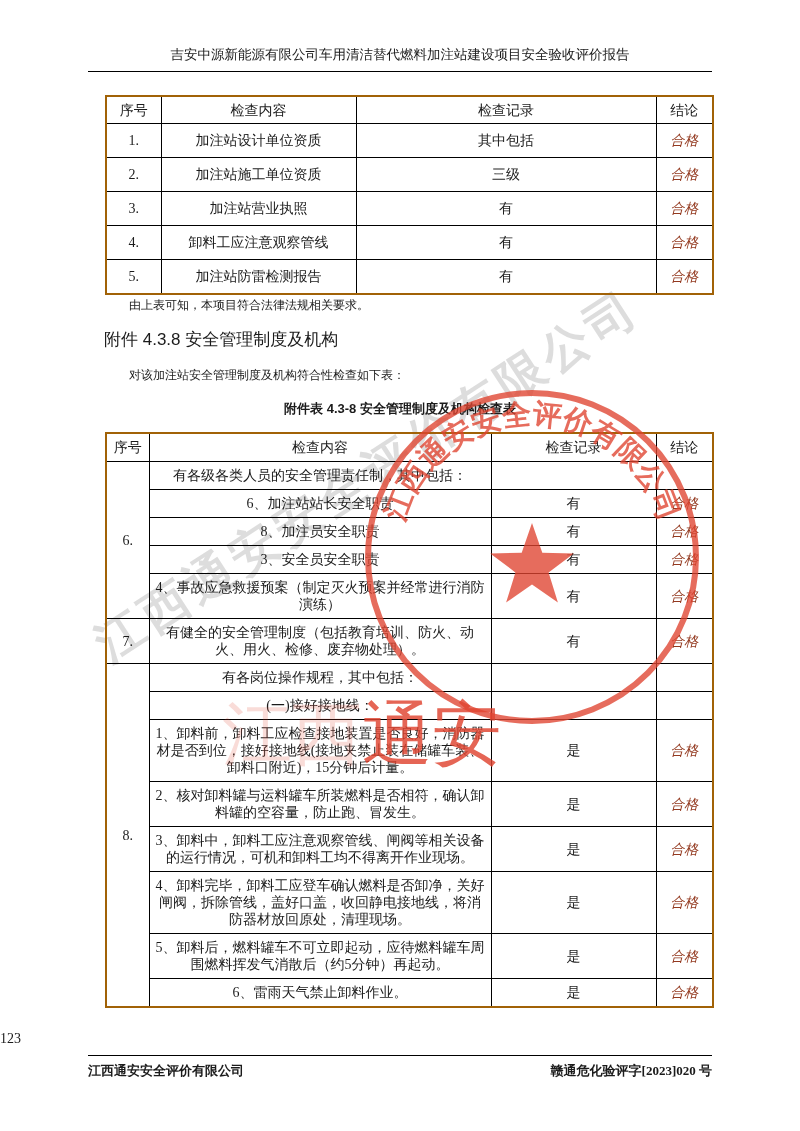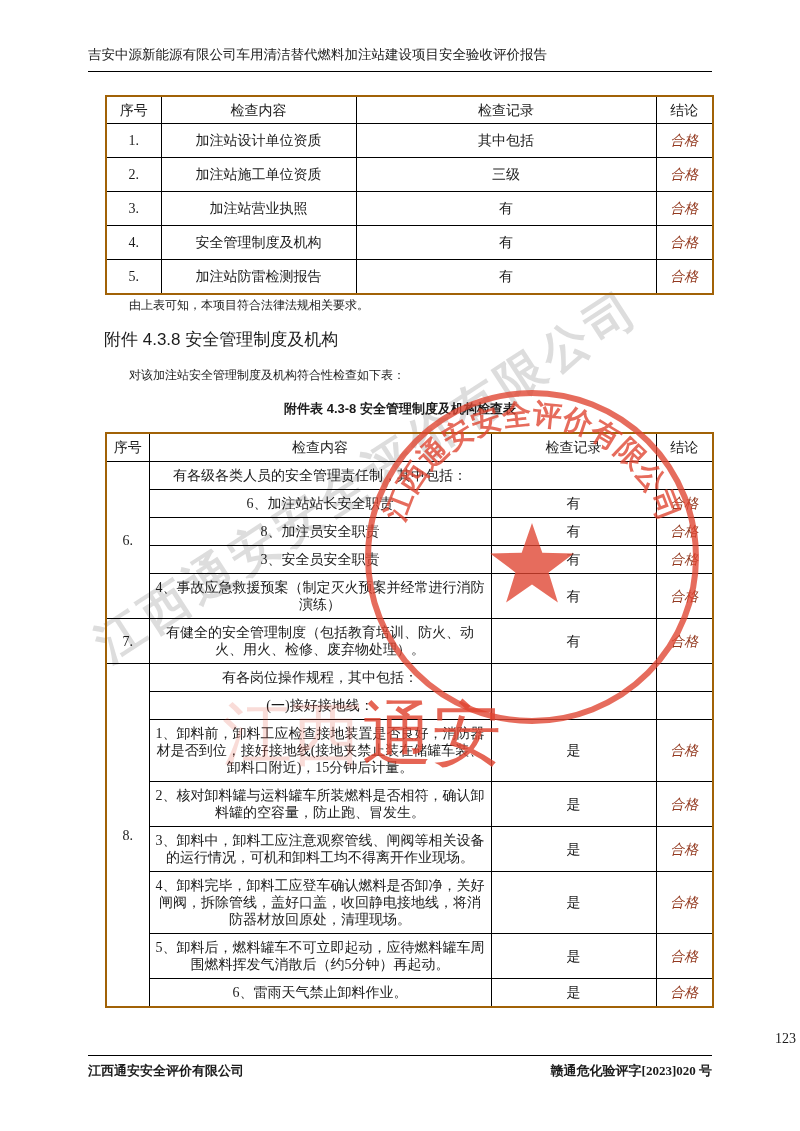--- a/index.html
+++ b/index.html
@@ -12,21 +12,21 @@
   .page{
     position:relative;width:800px;height:1131px;background:#fff;
     font-family:"Liberation Serif","DejaVu Serif",serif;color:var(--ink);
     overflow:hidden;
   }
   .layer-content{position:absolute;inset:0;z-index:1;}
 
   
   .doc-header{
     position:absolute;top:46px;left:88px;width:624px;
-    font-size:13.5px;padding-bottom:7px;
+    text-align:center;font-size:13.5px;padding-bottom:7px;
     border-bottom:1.5px solid #000;
   }
 
   
   table.t{
     position:absolute;left:105px;border-collapse:collapse;table-layout:fixed;
     width:607px;font-size:14px;border:2px solid #a16207;
   }
   table.t th, table.t td{
     border:1px solid #000;text-align:center;vertical-align:middle;
@@ -55,21 +55,21 @@
     font-family:"Liberation Sans","DejaVu Sans",sans-serif;
     font-weight:normal;font-size:17px;
   }
   .tbl-caption{
     position:absolute;left:88px;top:400px;width:624px;text-align:center;
     font-family:"Liberation Sans","DejaVu Sans",sans-serif;
     font-weight:bold;font-size:13px;
   }
 
   
-  .page-number{position:absolute;top:1031px;left:0;width:796px;text-align:right;font-size:14px;}
+  .page-number{position:absolute;top:1031px;left:0;width:796px;text-align:left;font-size:14px;}
   .doc-footer{
     position:absolute;top:1055px;left:88px;width:624px;
     border-top:1.5px solid #000;padding-top:6px;
     display:flex;justify-content:space-between;
     font-size:13px;font-weight:bold;
   }
 
   
   .wm-gray{
     position:absolute;left:118px;top:612px;z-index:0;
@@ -132,21 +132,21 @@
             <td class="c-conclusion">合格</td>
           </tr>
           <tr>
             <td class="c-no">3.</td>
             <td class="c-content">加注站营业执照</td>
             <td class="c-record">有</td>
             <td class="c-conclusion">合格</td>
           </tr>
           <tr>
             <td class="c-no">4.</td>
-            <td class="c-content">安全管理制度及机构</td>
+            <td class="c-content">卸料工应注意观察管线</td>
             <td class="c-record">有</td>
             <td class="c-conclusion">合格</td>
           </tr>
           <tr>
             <td class="c-no">5.</td>
             <td class="c-content">加注站防雷检测报告</td>
             <td class="c-record">有</td>
             <td class="c-conclusion">合格</td>
           </tr>
         </tbody>

